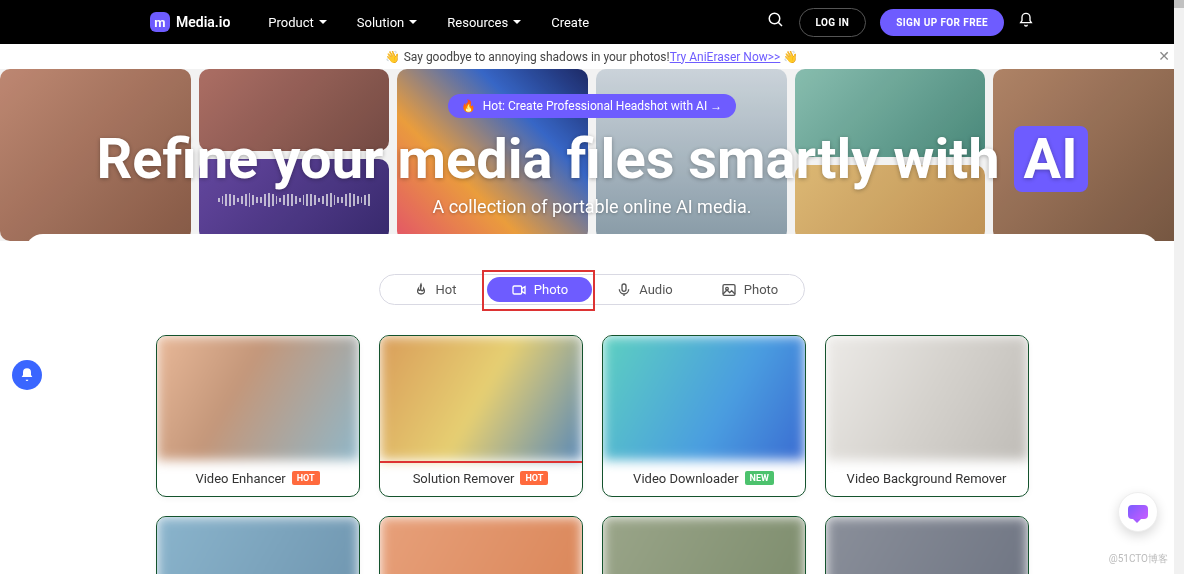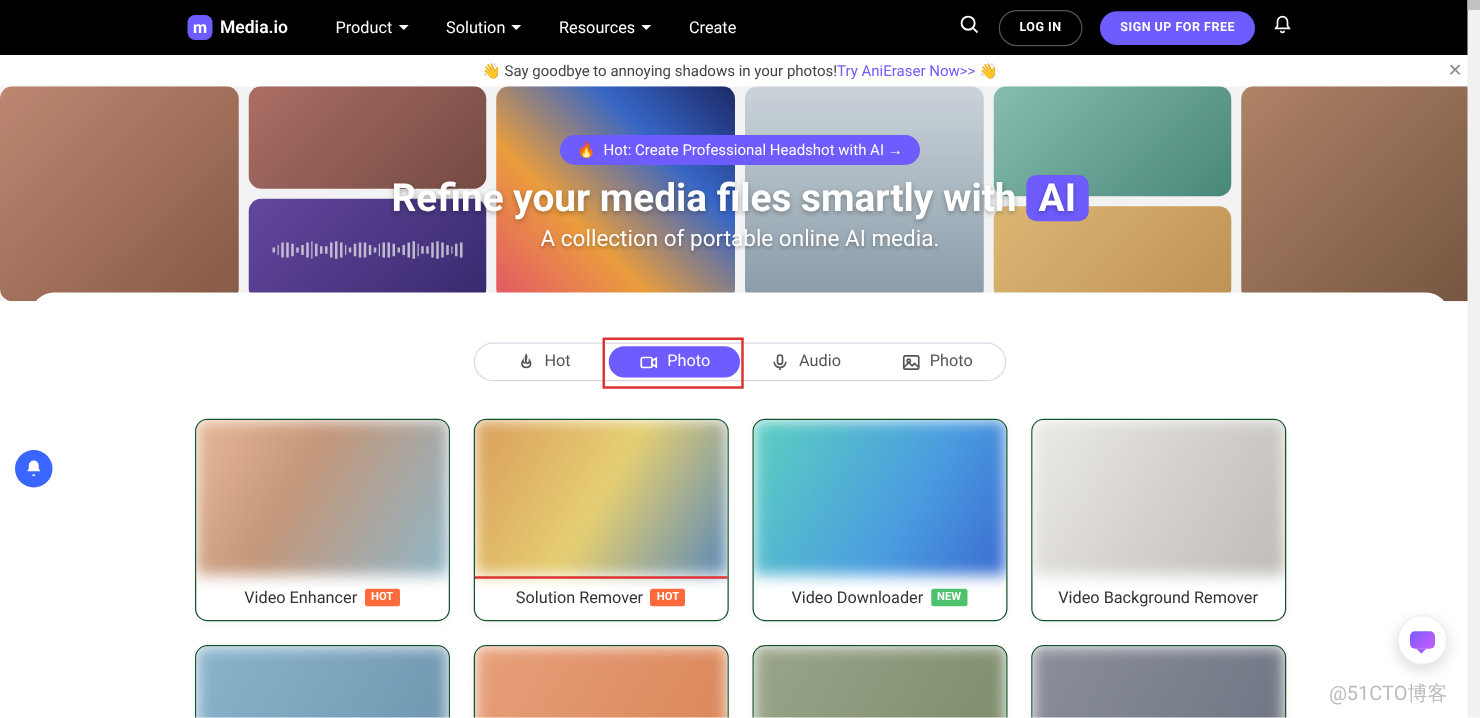--- a/index.html
+++ b/index.html
@@ -19,21 +19,21 @@
   .hdr-right { margin-left:auto; display:flex; align-items:center; gap:14px; }
   .search-ic svg { width:18px; height:18px; stroke:#fff; }
   .btn { font-size:10px; font-weight:700; letter-spacing:.4px; padding:8px 16px; border-radius:18px; cursor:pointer; }
   .btn-outline { border:1px solid #555; color:#fff; }
   .btn-fill { background:#6e5cff; color:#fff; }
   .bell svg { width:16px; height:16px; stroke:#fff; fill:none; }
 
   
   .promo { height:25px; background:#fff; display:flex; align-items:center; justify-content:center; font-size:12px; position:relative; }
   .promo-pre { color:#444; }
-  .promo-link { color:#6e5cff; }
+  .promo-link { color:#6e5cff; text-decoration:underline; }
   .promo-close { position:absolute; right:14px; top:4px; color:#888; cursor:pointer; font-size:14px; }
 
   
   .hero { height:172px; position:relative; overflow:hidden; display:flex; flex-direction:column; align-items:center; justify-content:center; }
   .hero-bg { position:absolute; inset:0; display:flex; gap:8px; padding:0 0; justify-content:center; }
   .hero-col { width:216px; display:flex; flex-direction:column; gap:8px; }
   .hero-tile { border-radius:10px; background:#6c7b8b; }
   .t1a{height:82px;background:linear-gradient(135deg,#b5746a,#7a4f47);} 
   .t1b{height:82px;background:linear-gradient(135deg,#6a4ba8,#3b2c73);position:relative;overflow:hidden;}
   .t2a{height:172px;background:linear-gradient(45deg,#f05a6e 0%,#f7a640 35%,#3a6cd1 70%,#1e2b6b 100%);}
@@ -41,21 +41,21 @@
   .t4a{height:88px;background:linear-gradient(135deg,#8fc7b8,#4d8f80);}
   .t4b{height:76px;background:linear-gradient(135deg,#e8c27a,#c9995a);}
   .t0a{height:172px;background:linear-gradient(135deg,#c88f78,#8d5f4a);}
   .t5a{height:172px;background:linear-gradient(135deg,#b98a6c,#7b5a44);}
   .wave { position:absolute; left:10%; top:40%; width:80%; height:20%; display:flex; align-items:center; gap:2px; }
   .wave i{ width:2px; background:rgba(255,255,255,.7); }
   .hero-overlay { position:absolute; inset:0; background:rgba(0,0,0,.05); }
 
   .hot-pill { position:relative; z-index:2; background:#6e5cff; color:#fff; font-size:12px; padding:5px 14px; border-radius:14px; display:flex; align-items:center; gap:6px; margin-bottom:8px; cursor:pointer;}
   .hot-pill .fire{font-size:12px;}
-  .hero h1 { position:relative; z-index:2; color:#fff; font-size:31px; font-weight:700; text-shadow:0 1px 4px rgba(0,0,0,.3); }
+  .hero h1 { position:relative; z-index:2; color:#fff; font-size:56px; font-weight:700; text-shadow:0 1px 4px rgba(0,0,0,.3); }
   .hero h1 .ai { background:#6e5cff; padding:0 10px; border-radius:8px; }
   .hero p { position:relative; z-index:2; color:#fff; font-size:18px; margin-top:4px; text-shadow:0 1px 3px rgba(0,0,0,.3);}
 
   
   .panel { position:relative; margin:-7px 25px 0; background:#fff; border-radius:18px 18px 0 0; padding-top:40px; }
   .tabs { width:426px; margin:0 auto; border:1px solid #d9d9e3; border-radius:22px; height:31px; display:flex; align-items:center; padding:2px; position:relative;}
   .tab { flex:1; display:flex; align-items:center; justify-content:center; gap:7px; font-size:13px; color:#555; cursor:pointer; height:100%; border-radius:18px;}
   .tab.active { background:#6e5cff; color:#fff; }
   .tab svg { width:16px; height:16px; }
   .tab-redbox { position:absolute; border:2px solid #d33; pointer-events:none; }
@@ -76,21 +76,21 @@
   .badge { font-size:9px; font-weight:700; color:#fff; padding:2px 5px; border-radius:2px; }
   .badge.hot{background:#ff6a3d;} .badge.new{background:#4cc26d;}
   .rb-card { position:absolute; left:-3px; right:-3px; bottom:-3px; height:38px; border:2px solid #d33; border-radius:2px;}
 
   
   .fab-left { position:absolute; left:12px; top:360px; width:30px; height:30px; border-radius:50%; background:#3a66ff; display:flex; align-items:center; justify-content:center; cursor:pointer;}
   .fab-left svg{width:16px;height:16px;fill:#fff;}
   .fab-chat { position:absolute; right:26px; bottom:42px; width:40px; height:40px; border-radius:50%; background:#fff; border:1px solid #eee; box-shadow:0 4px 12px rgba(0,0,0,.15); display:flex; align-items:center; justify-content:center; cursor:pointer;}
   .fab-chat .cbub{width:20px;height:14px;border-radius:4px;background:linear-gradient(135deg,#7a5cff,#c95cff);position:relative;}
   .fab-chat .cbub::after{content:"";position:absolute;bottom:-4px;left:5px;width:0;height:0;border-left:4px solid transparent;border-right:4px solid transparent;border-top:4px solid #a55cff;}
-  .wm { position:absolute; right:26px; bottom:8px; font-size:16px; color:#bbb; }
+  .wm { position:absolute; right:16px; bottom:8px; font-size:10px; color:#bbb; }
 </style>
 </head>
 <body>
 
 <div class="hdr">
   <div class="logo-box">
     <div class="logo-mark">
         <span>m</span>
       </div>
     <span class="logo-txt">Media.io</span>

